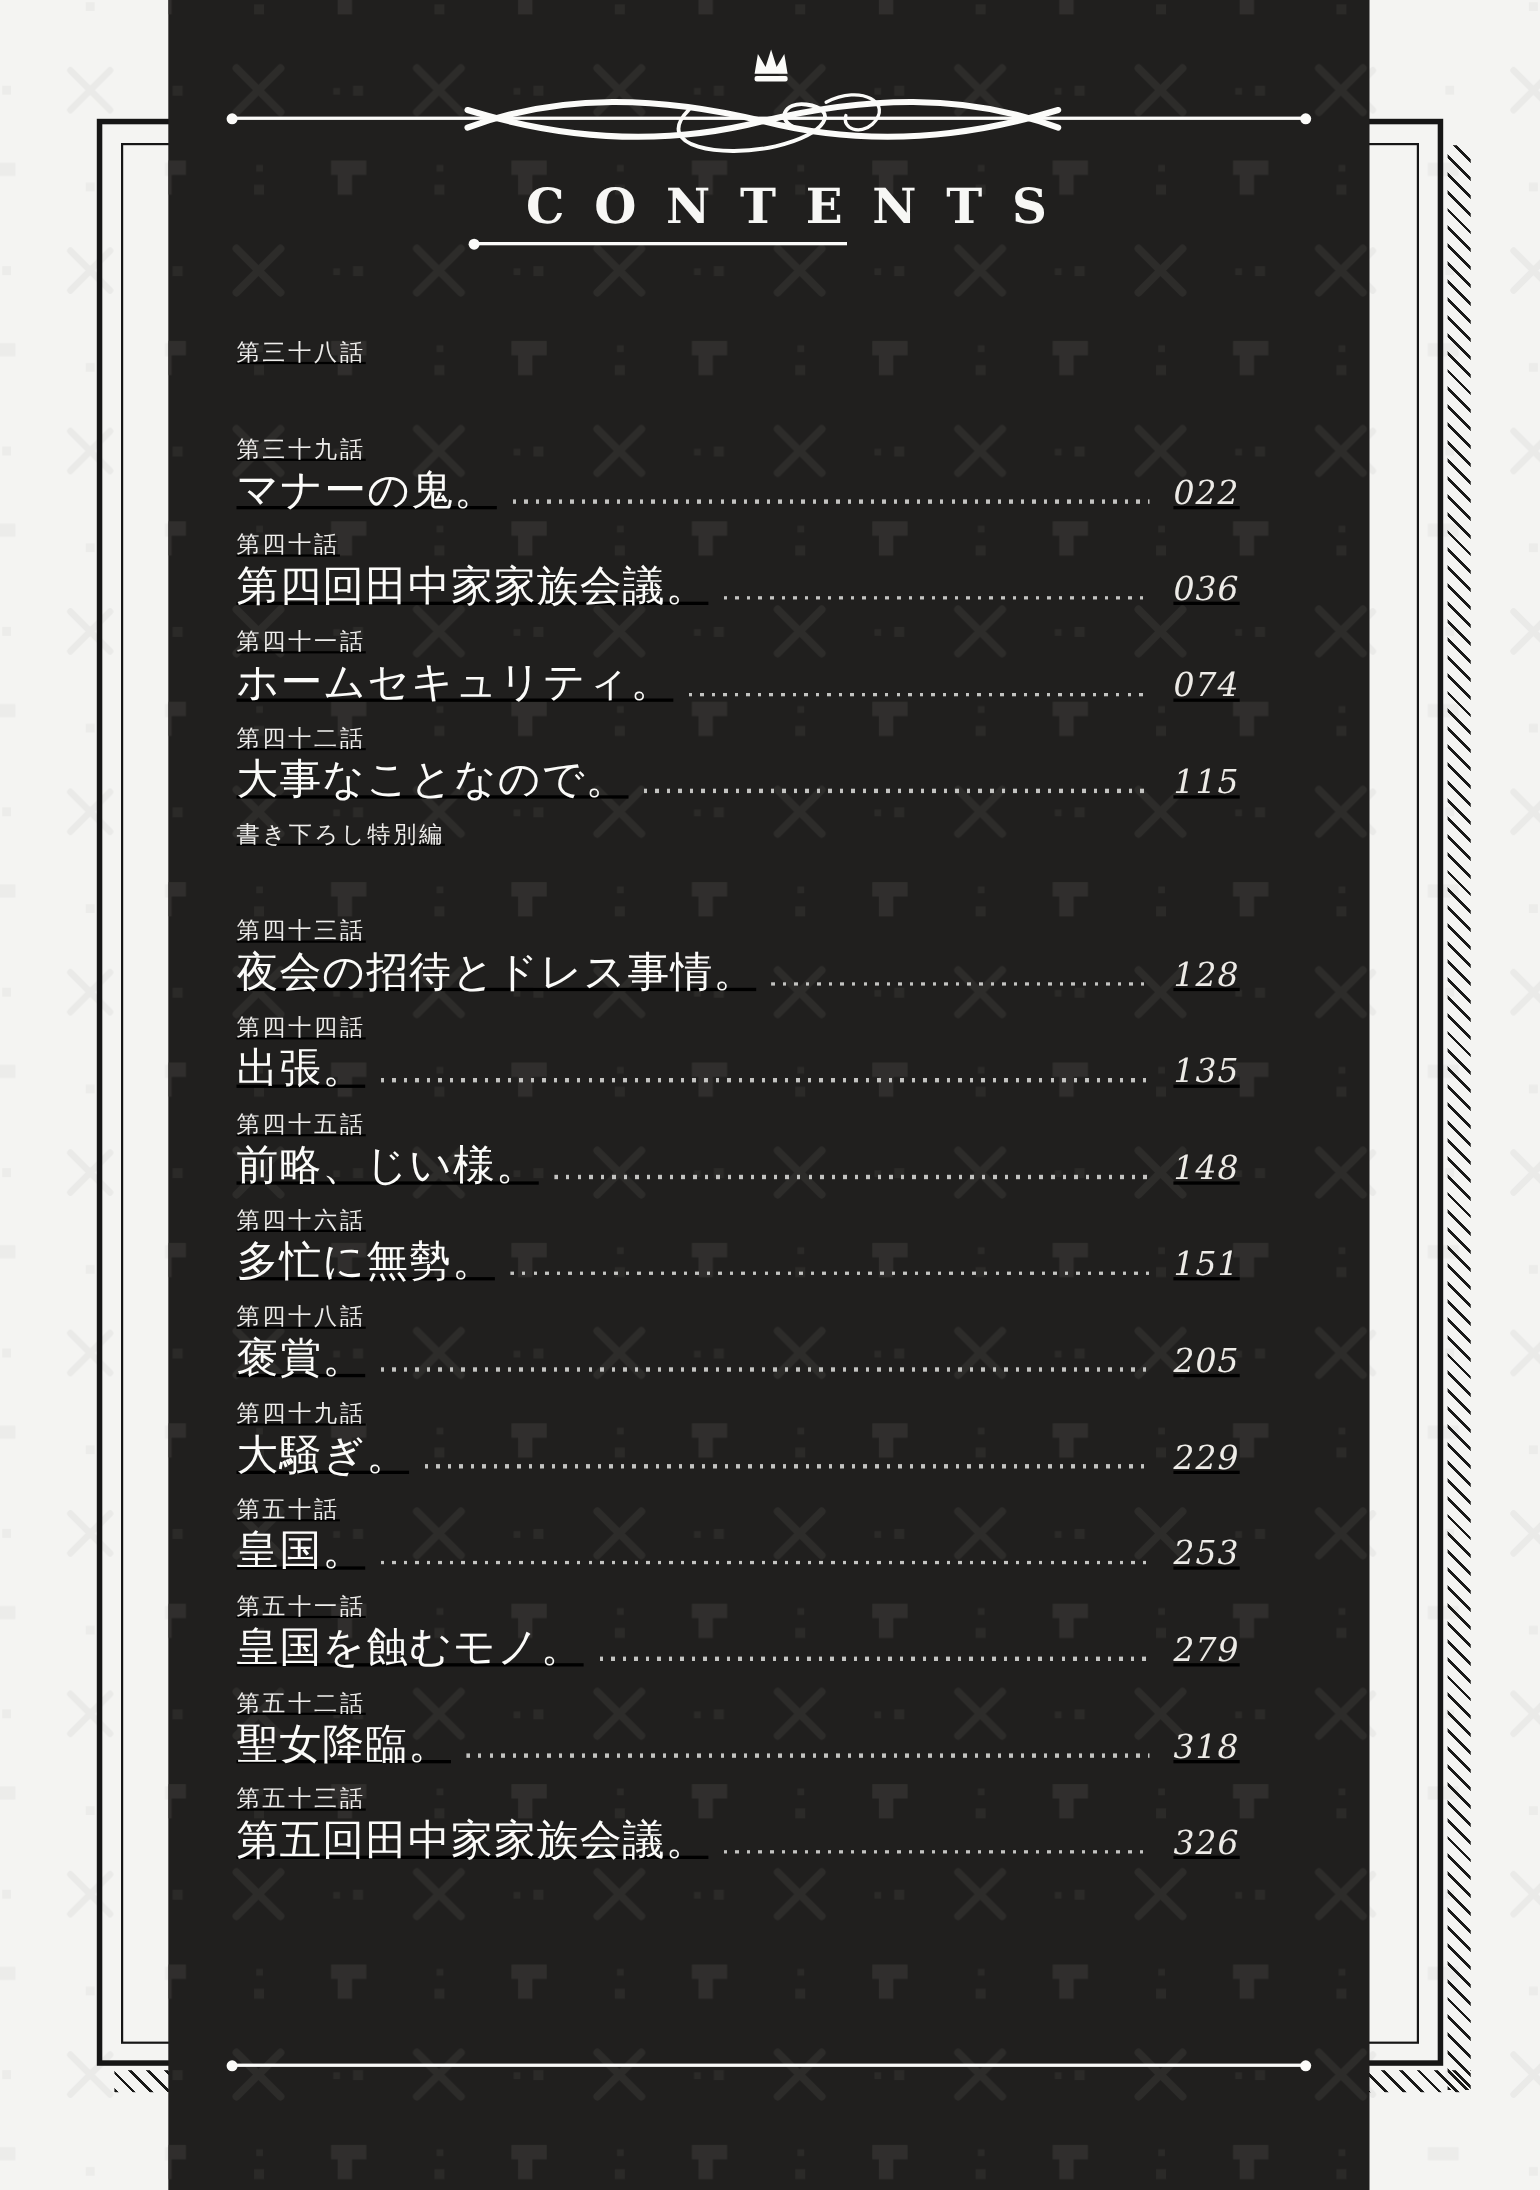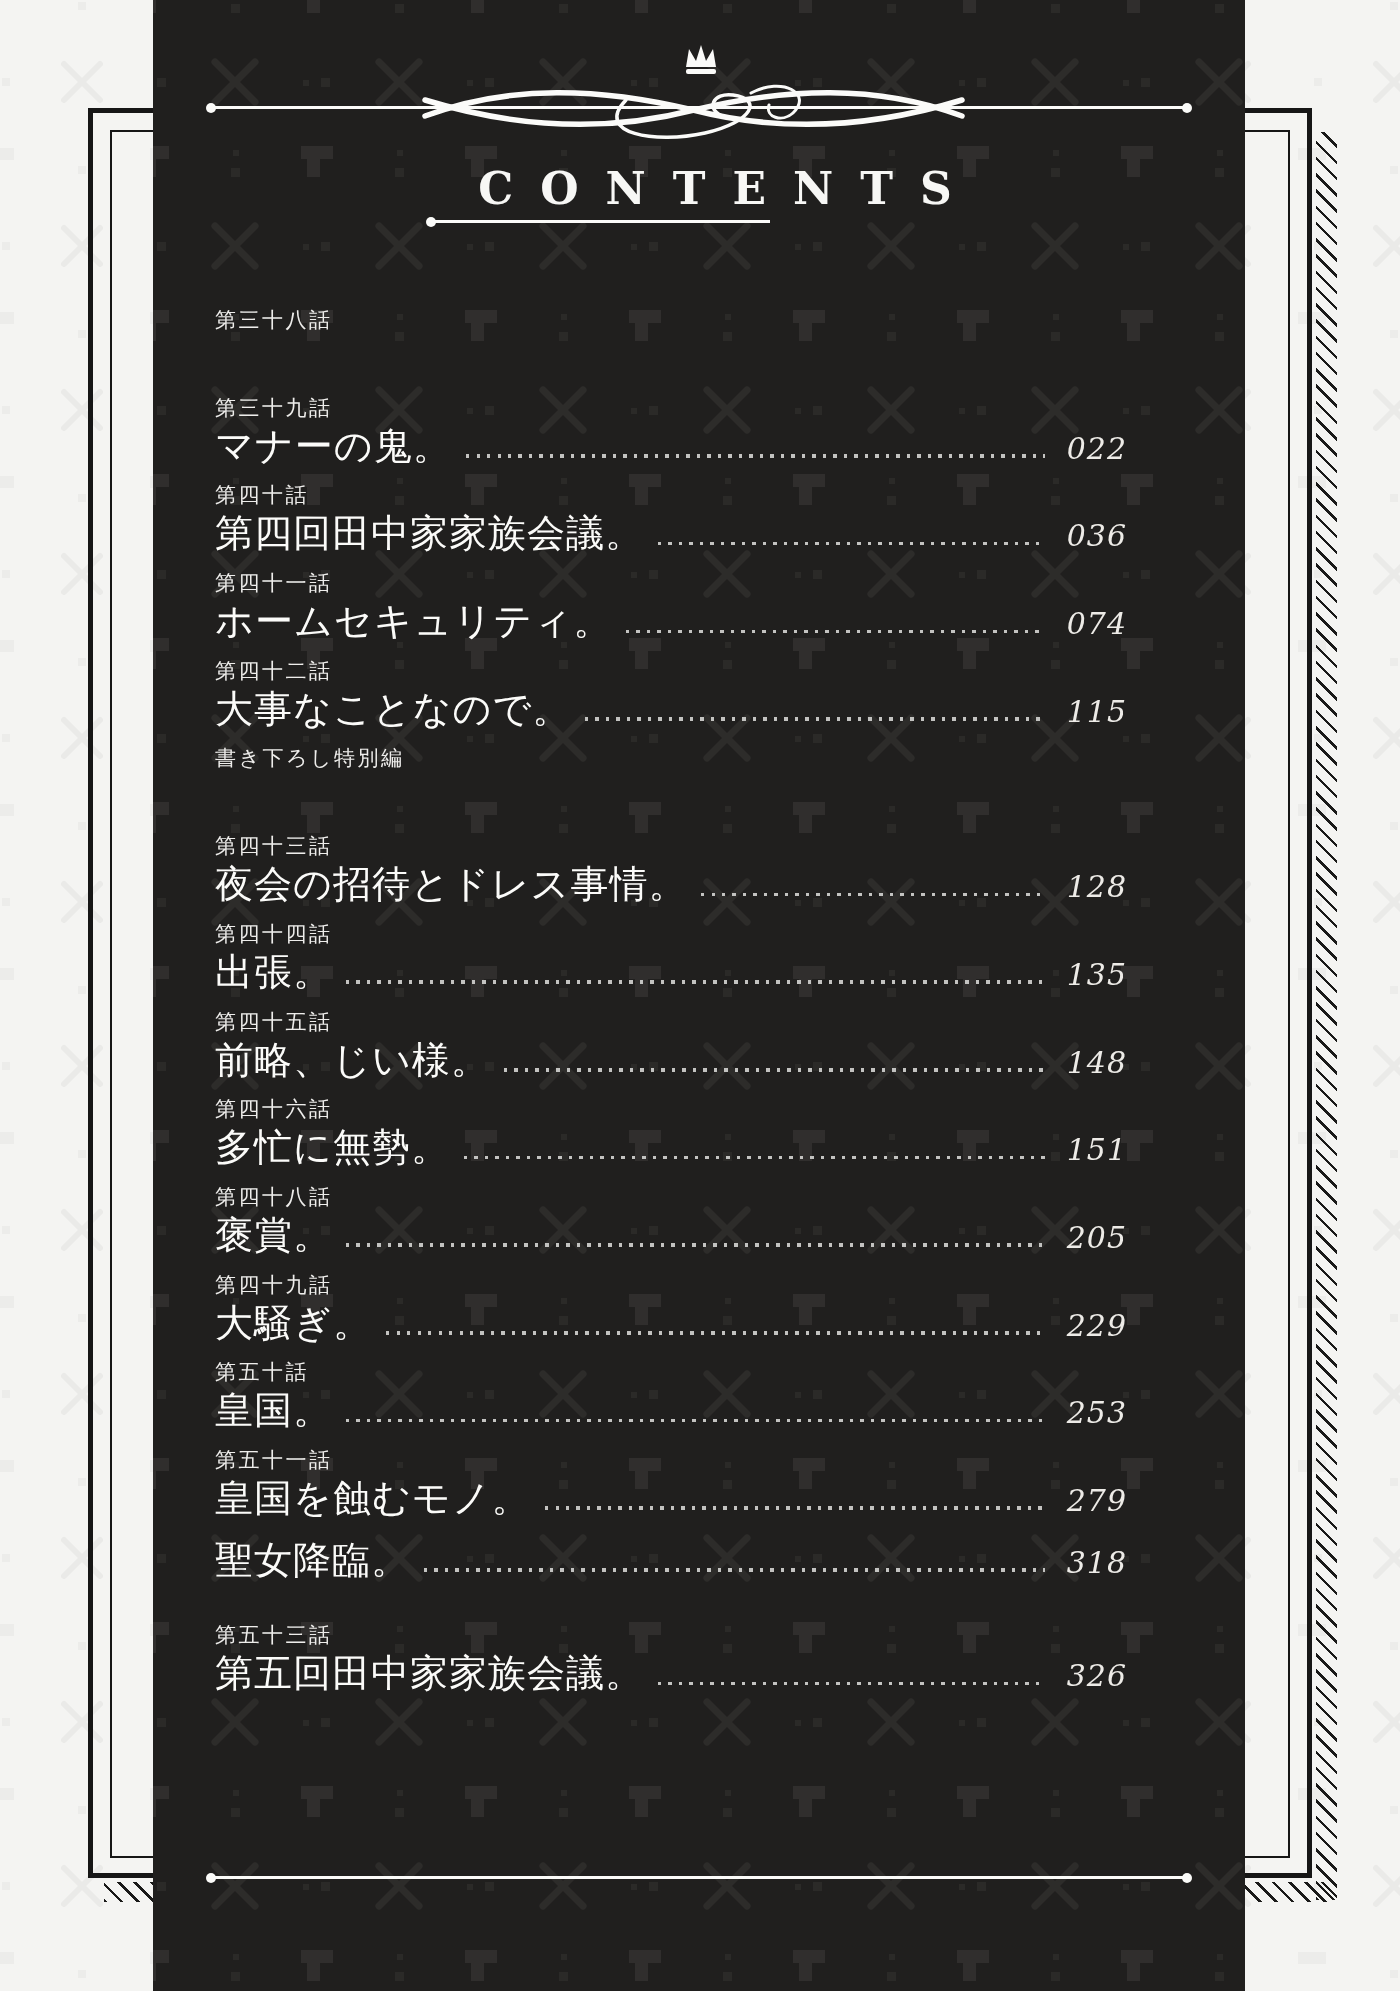--- a/index.html
+++ b/index.html
@@ -32,21 +32,21 @@
   .title-rule{left:277px;top:220px;width:340px;height:2.5px;}
 
   .crown{position:absolute;left:528px;top:40px;z-index:4;}
   .flourish{position:absolute;left:268px;top:72px;z-index:3;}
 
   .contents-title{position:absolute;left:0;top:148px;width:100%;margin:16px;z-index:4;
                   text-align:center;color:#f7f7f5;font-family:"DejaVu Serif","Liberation Serif",serif;
                   font-weight:bold;font-size:44px;line-height:50px;letter-spacing:27px;text-indent:27px;}
 
   
-  .toc{position:absolute;left:62px;top:307px;width:912px;z-index:4;}
+  .toc{position:absolute;left:62px;top:307px;width:912px;z-index:4;text-decoration:underline;}
   .entry{height:87.7px;}
   .chapter{color:#eeedeb;font-size:21px;line-height:26px;letter-spacing:2.5px;}
   .row{display:flex;align-items:flex-end;height:50px;}
   .title{color:#fbfbf9;font-size:38px;line-height:50px;letter-spacing:1px;white-space:nowrap;}
   .leader{flex:1;height:3.5px;align-self:flex-end;margin:0 18px 13px 14px;
           background:repeating-linear-gradient(to right,#c3c3c1 0 3.2px,transparent 3.2px 10.5px);}
   .pagenum{flex:none;width:64px;text-align:right;color:#edebe7;font-style:italic;
            font-size:30px;line-height:44px;letter-spacing:1px;
            font-family:"DejaVu Serif","Liberation Serif",serif;}
 </style>
@@ -232,20 +232,21 @@
           </div>
           <div class="entry">
             <div class="chapter">第五十一話</div>
             <div class="row">
               <span class="title">皇国を蝕むモノ。</span>
               <span class="leader"></span>
               <span class="pagenum">279</span>
             </div>
           </div>
           <div class="entry">
+            <div class="chapter">第五十二話</div>
             <div class="row">
               <span class="title">聖女降臨。</span>
               <span class="leader"></span>
               <span class="pagenum">318</span>
             </div>
           </div>
           <div class="entry">
             <div class="chapter">第五十三話</div>
             <div class="row">
               <span class="title">第五回田中家家族会議。</span>

